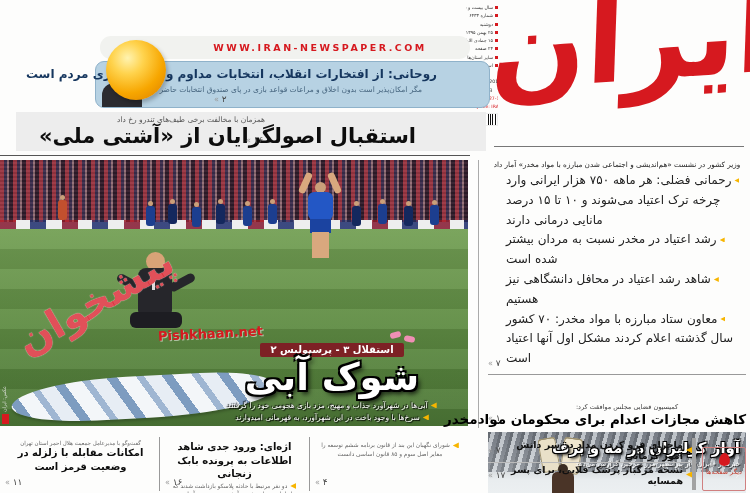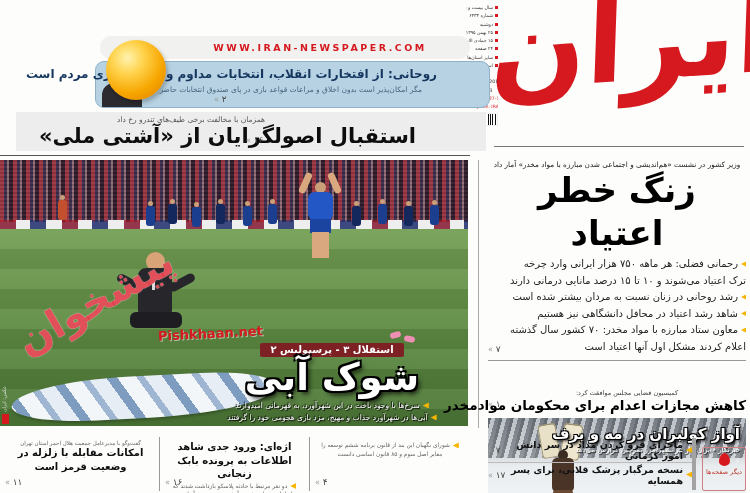--- a/index.html
+++ b/index.html
@@ -133,21 +133,21 @@
   .shock .b { font-size:7.5px; color:#fff; text-shadow:1px 1px 1px #000, -1px -1px 1px #000; line-height:1.6; }
   .tri { display:inline-block; width:6px; height:6px; background:#f7b500; margin-left:3px;
     clip-path:polygon(100% 0,100% 100%,0 50%); vertical-align:middle; }
 
   
   .vdiv { position:absolute; left:478px; top:160px; width:1px; height:268px; background:#aaa; }
   .rc { position:absolute; left:488px; top:160px; width:258px; direction:rtl; }
   .rc .kick1 { font-size:7.3px; color:#222; text-align:center; }
   .rc .hl1 { font-size:34px; font-weight:bold; color:#000; text-align:center; line-height:1.25; letter-spacing:-1px; }
   .rc .bullets { position:relative; margin-top:2px; padding-left:18px; }
-  .rc .bullets .b { font-size:10px; color:#222; line-height:1.65; text-align:right; }
+  .rc .bullets .b { font-size:12px; color:#222; line-height:1.65; text-align:left; }
   .rc .bullets .tri { width:5px; height:5px; }
   .rc .bullets .pg { position:absolute; left:0; bottom:1px; }
   .rc .div { margin:5px 0 4px; border-top:1px solid #999; position:relative; }
   .exec { position:relative; padding-left:20px; text-align:center;margin-top:28px; }
   .exec .kick { font-size:6.5px; color:#444; }
   .exec .hl { font-size:13.5px; font-weight:bold; color:#000; white-space:nowrap; }
   .exec .pg { position:absolute; left:0; bottom:4px; }
 
   .snow { position:relative; margin-top:5px; width:258px; height:107px; overflow:hidden;
     background:linear-gradient(180deg,#b9bec4 0%,#cdd1d5 30%,#e9edef 45%,#f6f8f9 100%); }
@@ -281,33 +281,32 @@
     <div class="boot" style="left:404px;top:176px;transform:rotate(10deg)"></div>
 
     <div class="wm-fa">پیشخوان</div>
     <div class="wm-en">Pishkhaan.net</div>
     <div class="credit">عکس: ایران</div>
     <div class="credit-box"></div>
 
     <div class="shock">
       <span class="kick">استقلال ۳ - پرسپولیس ۲</span>
       <div class="hl">شوک آبی</div>
+      <div class="b"><span class="tri"></span><span>آبی‌ها در شهرآورد جذاب و مهیج، مزد بازی هجومی خود را گرفتند</span></div>
       <div class="b"><span class="tri"></span><span>سرخ‌ها با وجود باخت در این شهرآورد، به قهرمانی امیدوارند</span></div>
-      <div class="b"><span class="tri"></span><span>آبی‌ها در شهرآورد جذاب و مهیج، مزد بازی هجومی خود را گرفتند</span></div>
       
     </div>
   </div>
 
   <div class="vdiv"></div>
   <div class="rc">
     <div class="kick1">وزیر کشور در نشست «هم‌اندیشی و اجتماعی شدن مبارزه با مواد مخدر» آمار داد</div>
-    <div class="hl1">زنگ خطر اعتیاد</div>
     <div class="bullets">
       <div class="b"><span class="tri"></span><span>رحمانی فضلی: هر ماهه ۷۵۰ هزار ایرانی وارد چرخه ترک اعتیاد می‌شوند و ۱۰ تا ۱۵ درصد مانایی درمانی دارند</span></div>
-      <div class="b"><span class="tri"></span><span>رشد روحانی در زنان نسبت به مردان بیشتر شده است</span></div>
+      <div class="b"><span class="tri"></span><span>رشد اعتیاد در مخدر نسبت به مردان بیشتر شده است</span></div>
       <div class="b"><span class="tri"></span><span>شاهد رشد اعتیاد در محافل دانشگاهی نیز هستیم</span></div>
       <div class="b"><span class="tri"></span><span>معاون ستاد مبارزه با مواد مخدر: ۷۰ کشور سال گذشته اعلام کردند مشکل اول آنها اعتیاد است</span></div>
       <span class="pg"><span class="g">«</span> <span>۷</span></span>
     </div>
     <div class="div"></div>
     <div class="exec">
       <div class="kick">کمیسیون قضایی مجلس موافقت کرد:</div>
       <div class="hl">کاهش مجازات اعدام برای محکومان موادمخدر</div>
       <span class="pg"><span class="g">«</span> <span>۱</span></span>
     </div>

